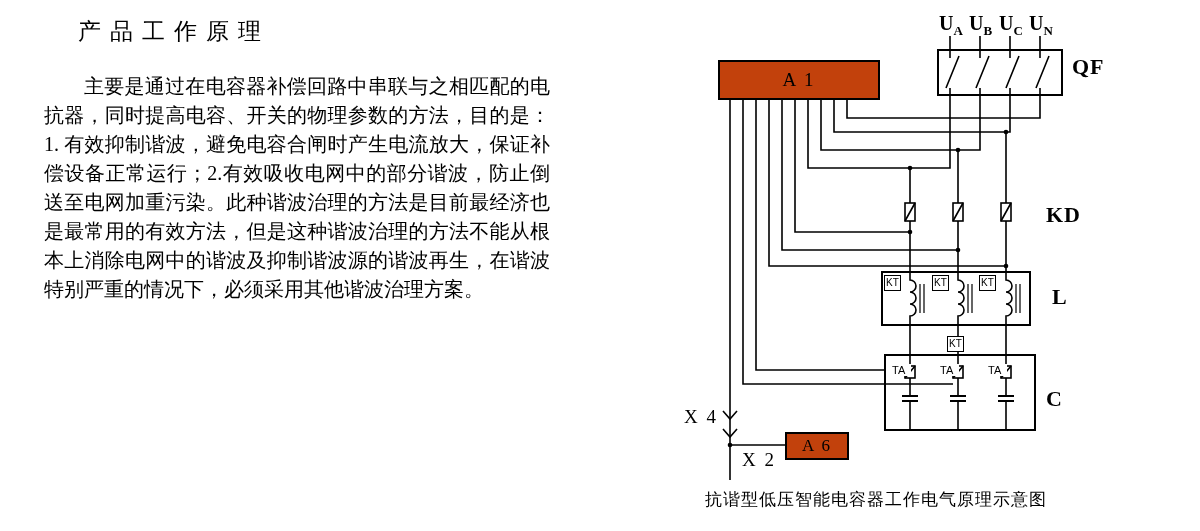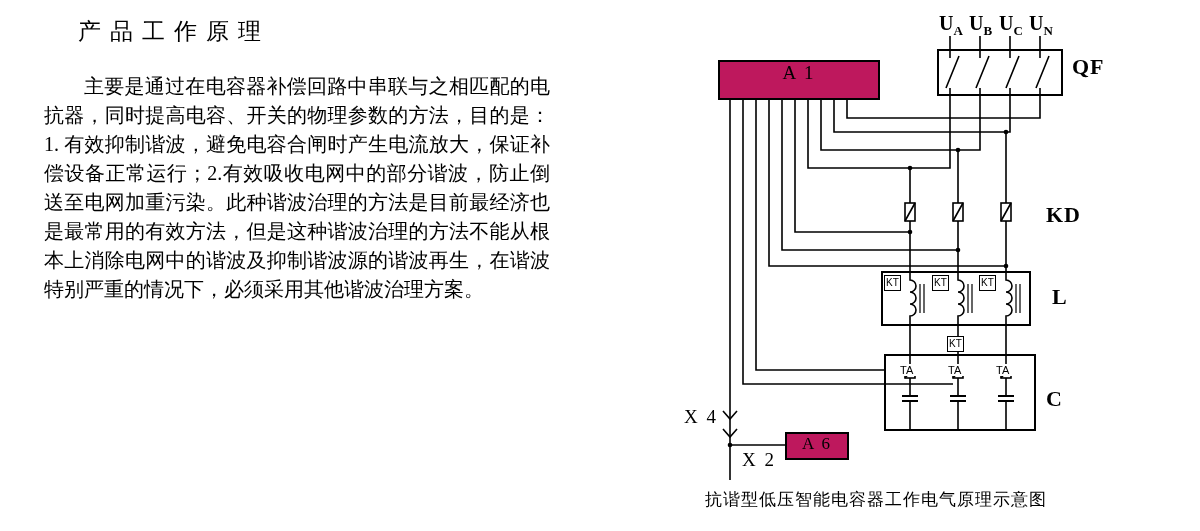--- a/index.html
+++ b/index.html
@@ -10,36 +10,36 @@
   .abs { position:absolute; }
   .page-title {
     left:34px; top:16px; font-size:23px; letter-spacing:9px; font-weight:400;margin-left:44px;
   }
   .para {
     left:44px; top:72px; width:506px; font-size:20px; line-height:29px;
     text-indent:2em; text-align:justify;
   }
   svg.circuit { position:absolute; left:0; top:0; pointer-events:none; }
   .box {
-    position:absolute; border:2px solid #000; background:#be185d;
-    display:flex; justify-content:center;
+    position:absolute; border:2px solid #000; background:#c2410c;
+    display:flex; align-items:center; justify-content:center;
     font-size:19px; letter-spacing:2px;
   }
   .box-a1 { left:718px; top:60px; width:158px; height:36px; }
   .box-a2 { left:785px; top:432px; width:60px; height:24px; font-size:17px; }
   .u-label { font-size:20px; font-weight:bold; white-space:nowrap; }
   .u-label sub { font-size:13px; font-weight:bold; }
   .big-label { font-size:22px; font-weight:bold; letter-spacing:1px; }
   .term-label { font-size:19px; letter-spacing:2px; }
   .tiny-label {
     font-size:10px; line-height:12px; border:1px solid #000;
     background:#fff; padding:1px 1px; font-family:"Liberation Sans", sans-serif;
   }
   .ta-label {
-    font-size:11px; line-height:12px; background:#fff; padding:0 14px;
+    font-size:11px; line-height:12px; background:#fff; padding:0 6px;
     font-family:"Liberation Sans", sans-serif;
   }
   .caption {
     left:705px; top:488px; width:400px; 
     font-size:17px; letter-spacing:1px;
   }
 </style>
 </head>
 <body>
 

